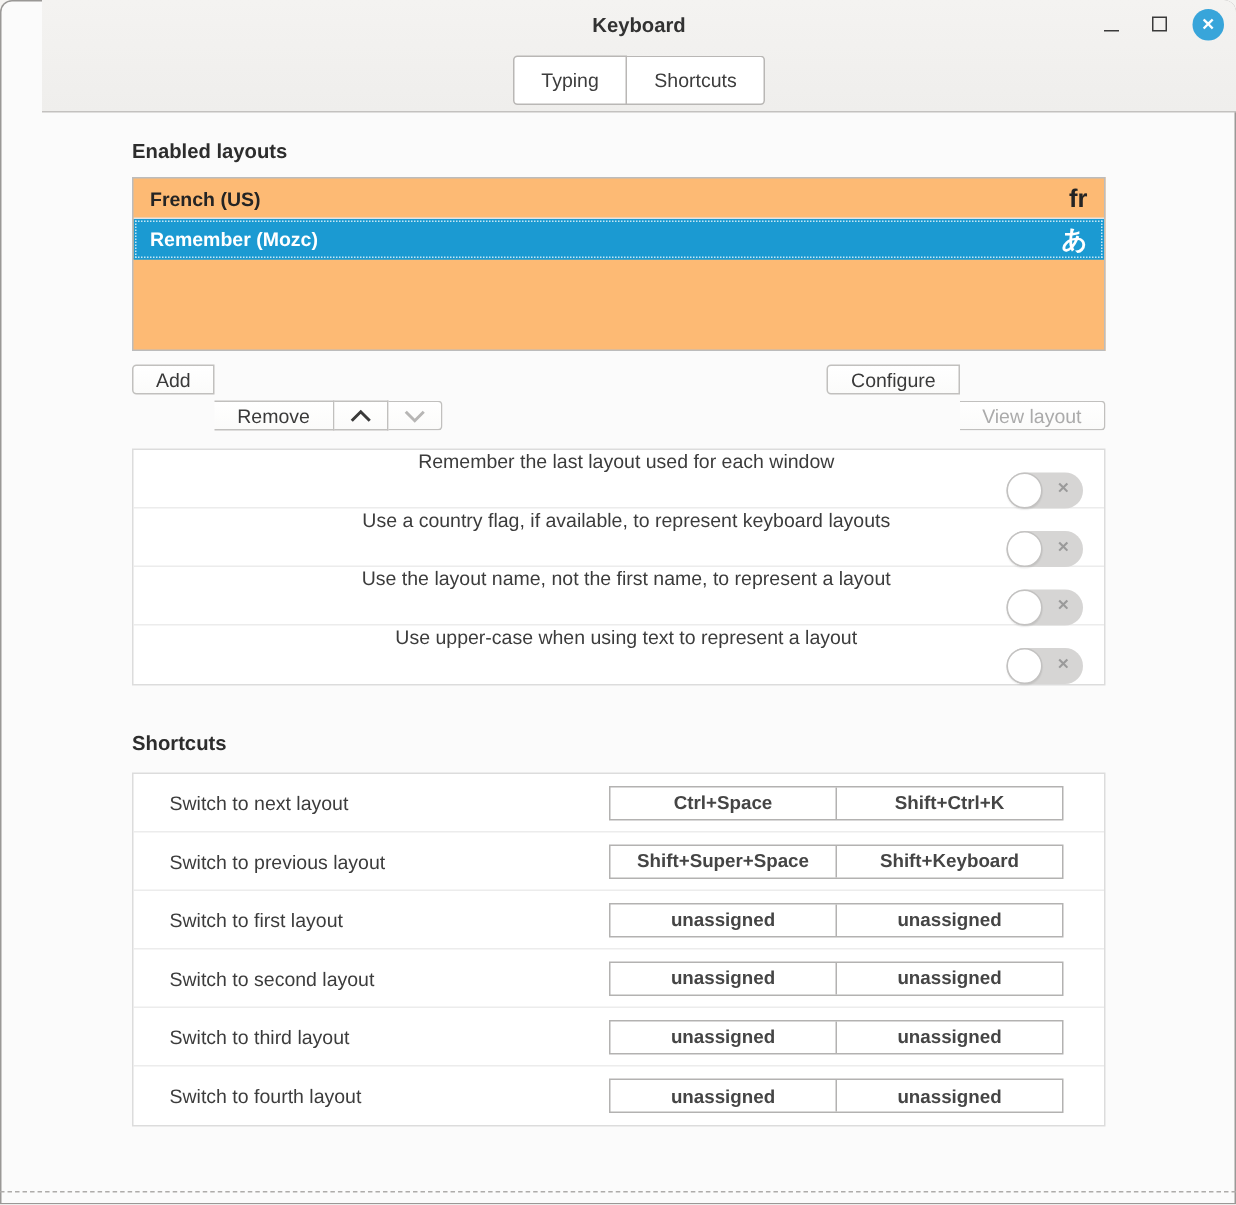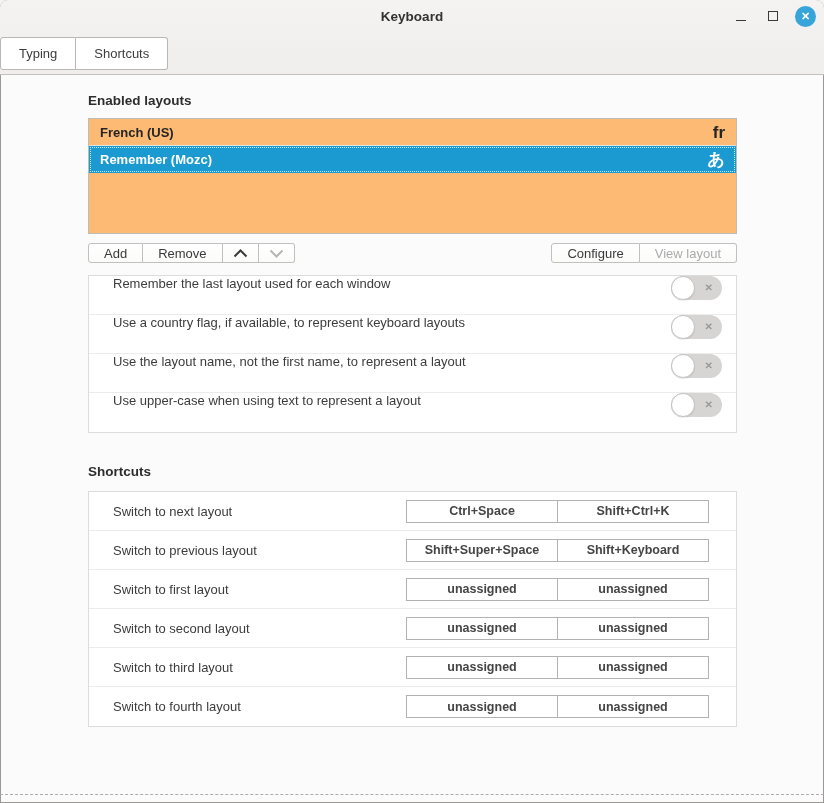--- a/index.html
+++ b/index.html
@@ -15,20 +15,21 @@
     border-radius: 8px 8px 0 0;
     overflow: hidden;
     box-shadow: 0 0 0 1px #9a9896 inset;
   }
   
   .header {
     background: linear-gradient(#f4f3f1, #efeeec);
     border-bottom: 1px solid #c3c1bf;
     height: 75px;
     position: relative;
+    margin-left: 28px;
   }
   .titlebar {
     height: 32px;
     display: flex; align-items: center; justify-content: center;
     position: relative;
   }
   .window-title {
     font-size: 13.5px; font-weight: 700; color: #323232;
   }
   .window-controls {
@@ -44,21 +45,21 @@
   .maximize-glyph { width: 10px; height: 10px; border: 1.4px solid #3a3a3a; background: transparent; }
   .close-btn {
     width: 21px; height: 21px; border-radius: 50%;
     background: #38a5da;
     color: #ffffff; font-size: 11px; font-weight: 700;
     display: flex; align-items: center; justify-content: center;
   }
   
   .tabbar {
     position: absolute; left: 0; right: 0; top: 37px;
-    display: flex; 
+    display: flex; justify-content: center;
   }
   .tab-group { display: flex; }
   .tab {
     min-width: 71px; height: 33px;
     padding: 0 18px;
     background: #ffffff;
     border: 1px solid #b9b7b5;
     border-left-width: 0;
     font-size: 13px; color: #3c3c3c;
     display: flex; align-items: center; justify-content: center;
@@ -105,37 +106,38 @@
   .btn {
     height: 20px;
     background: linear-gradient(#ffffff, #fbfbfa);
     border: 1px solid #c1c0be;
     font-size: 13px; color: #3a3a3a;
     display: flex; align-items: center; justify-content: center;
     padding: 0 15px;
     cursor: default;
   }
   .btn-group { display: flex; }
-  .btn-group .btn + .btn { border-left-width: 0; }
+  .btn-group .btn + .btn { border-left-width: 0; margin-top: 24px; }
   .btn-group .btn:first-child { border-radius: 3px 0 0 3px; }
   .btn-group .btn:last-child { border-radius: 0 3px 3px 0; }
   .btn.icon-btn { width: 36px; padding: 0; }
   .btn.disabled { color: #ababab; }
   .flex-spacer { flex: 1; }
   
   .section-box {
     margin-top: 12px;
     background: #ffffff;
     border: 1px solid #dcdcdc;
   }
   .option-row {
     height: 39px;
-    display: flex; align-items: flex-start;
+    display: flex; align-items: center;
     padding: 0 14px 0 24px;
     border-bottom: 1px solid #ececec;
+    flex-direction: column;
   }
   .option-row:last-child, .shortcut-row:last-child { border-bottom: none; }
   .option-label, .shortcut-label { font-size: 13px; color: #3c3c3c; }
   
   .toggle {
     margin-left: auto;
     position: relative;
     width: 51px; height: 24px;
     background: #d6d5d4;
     border-radius: 12px;

